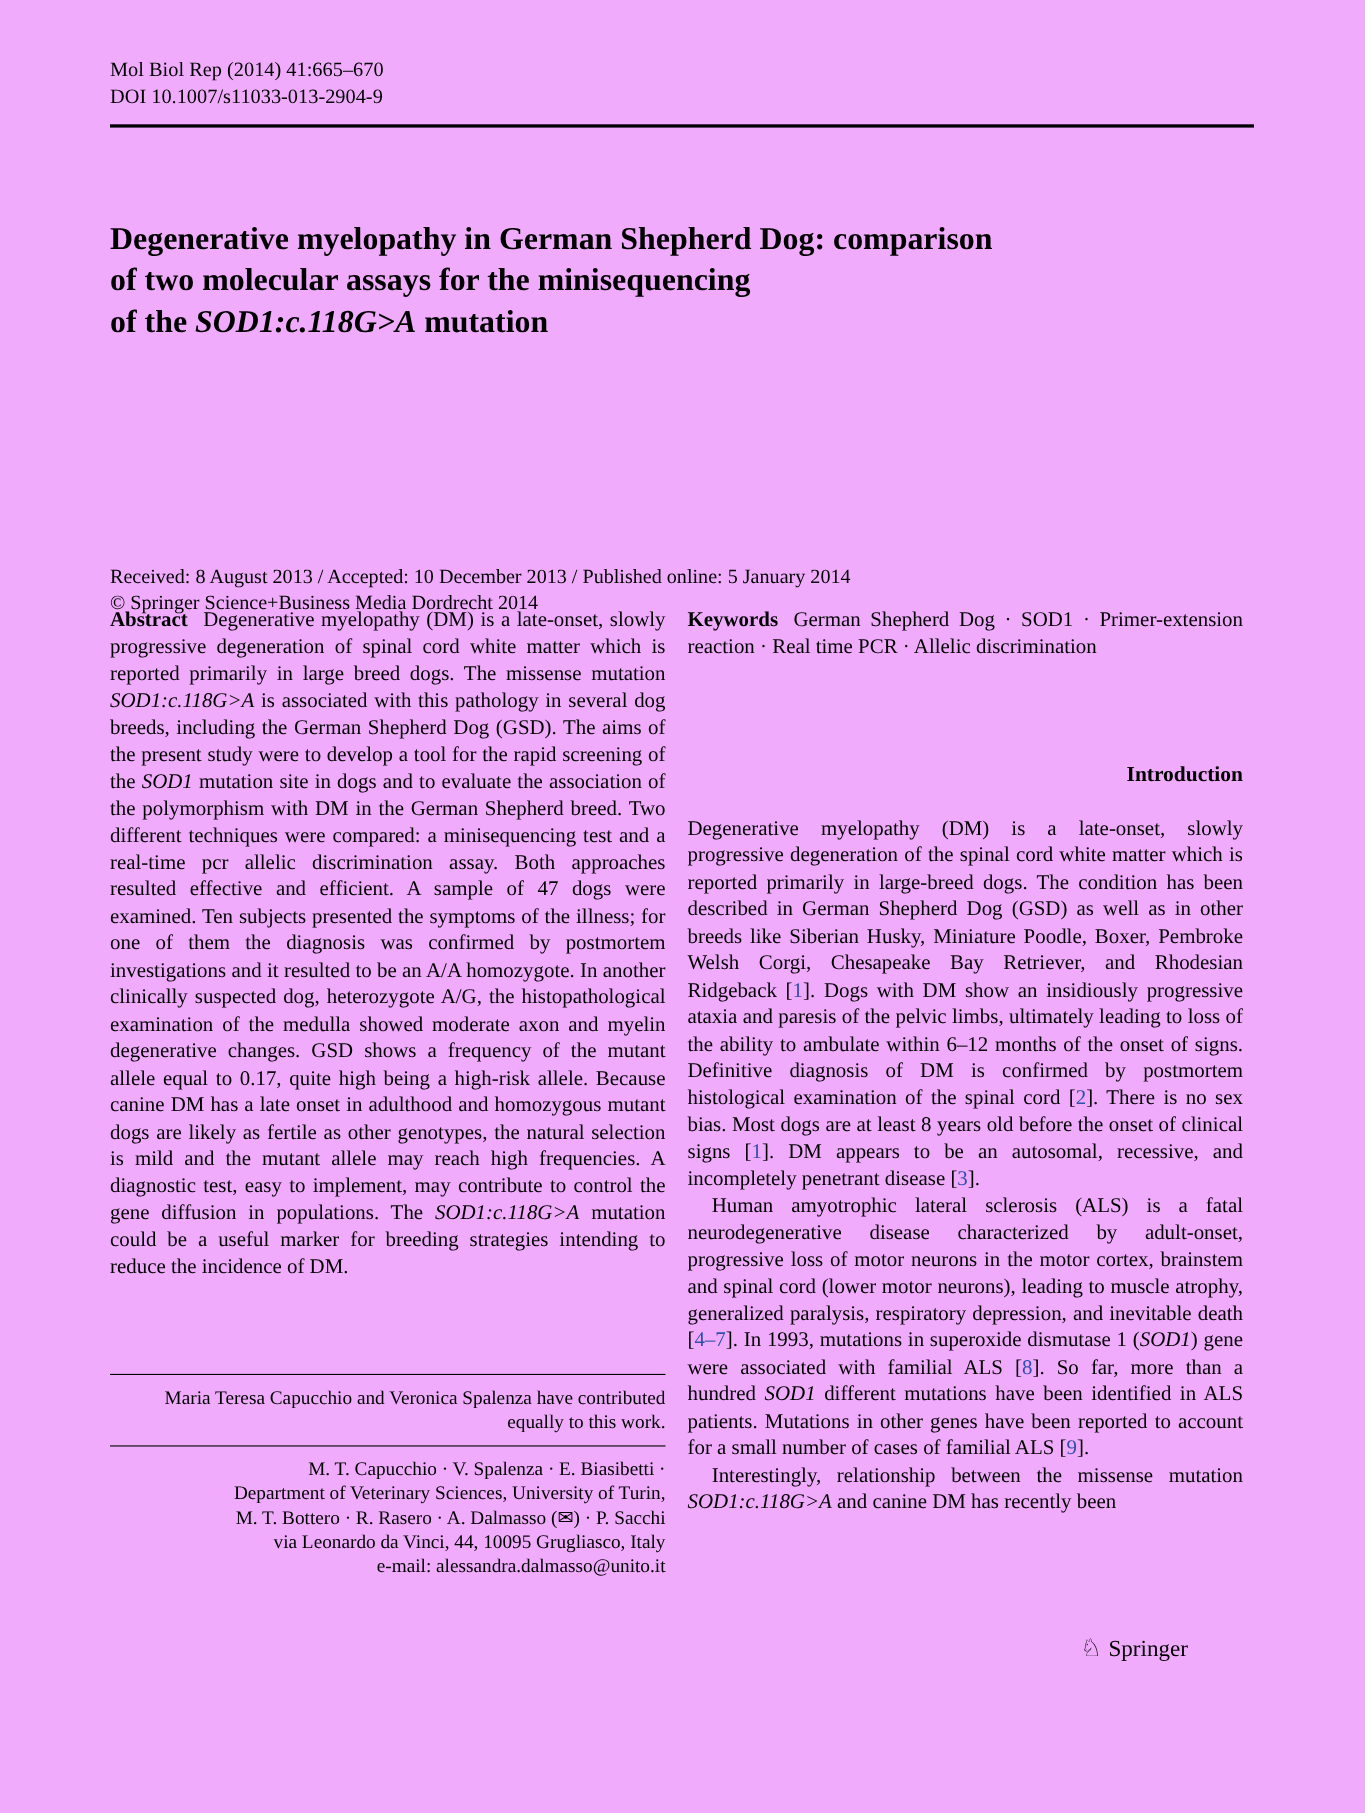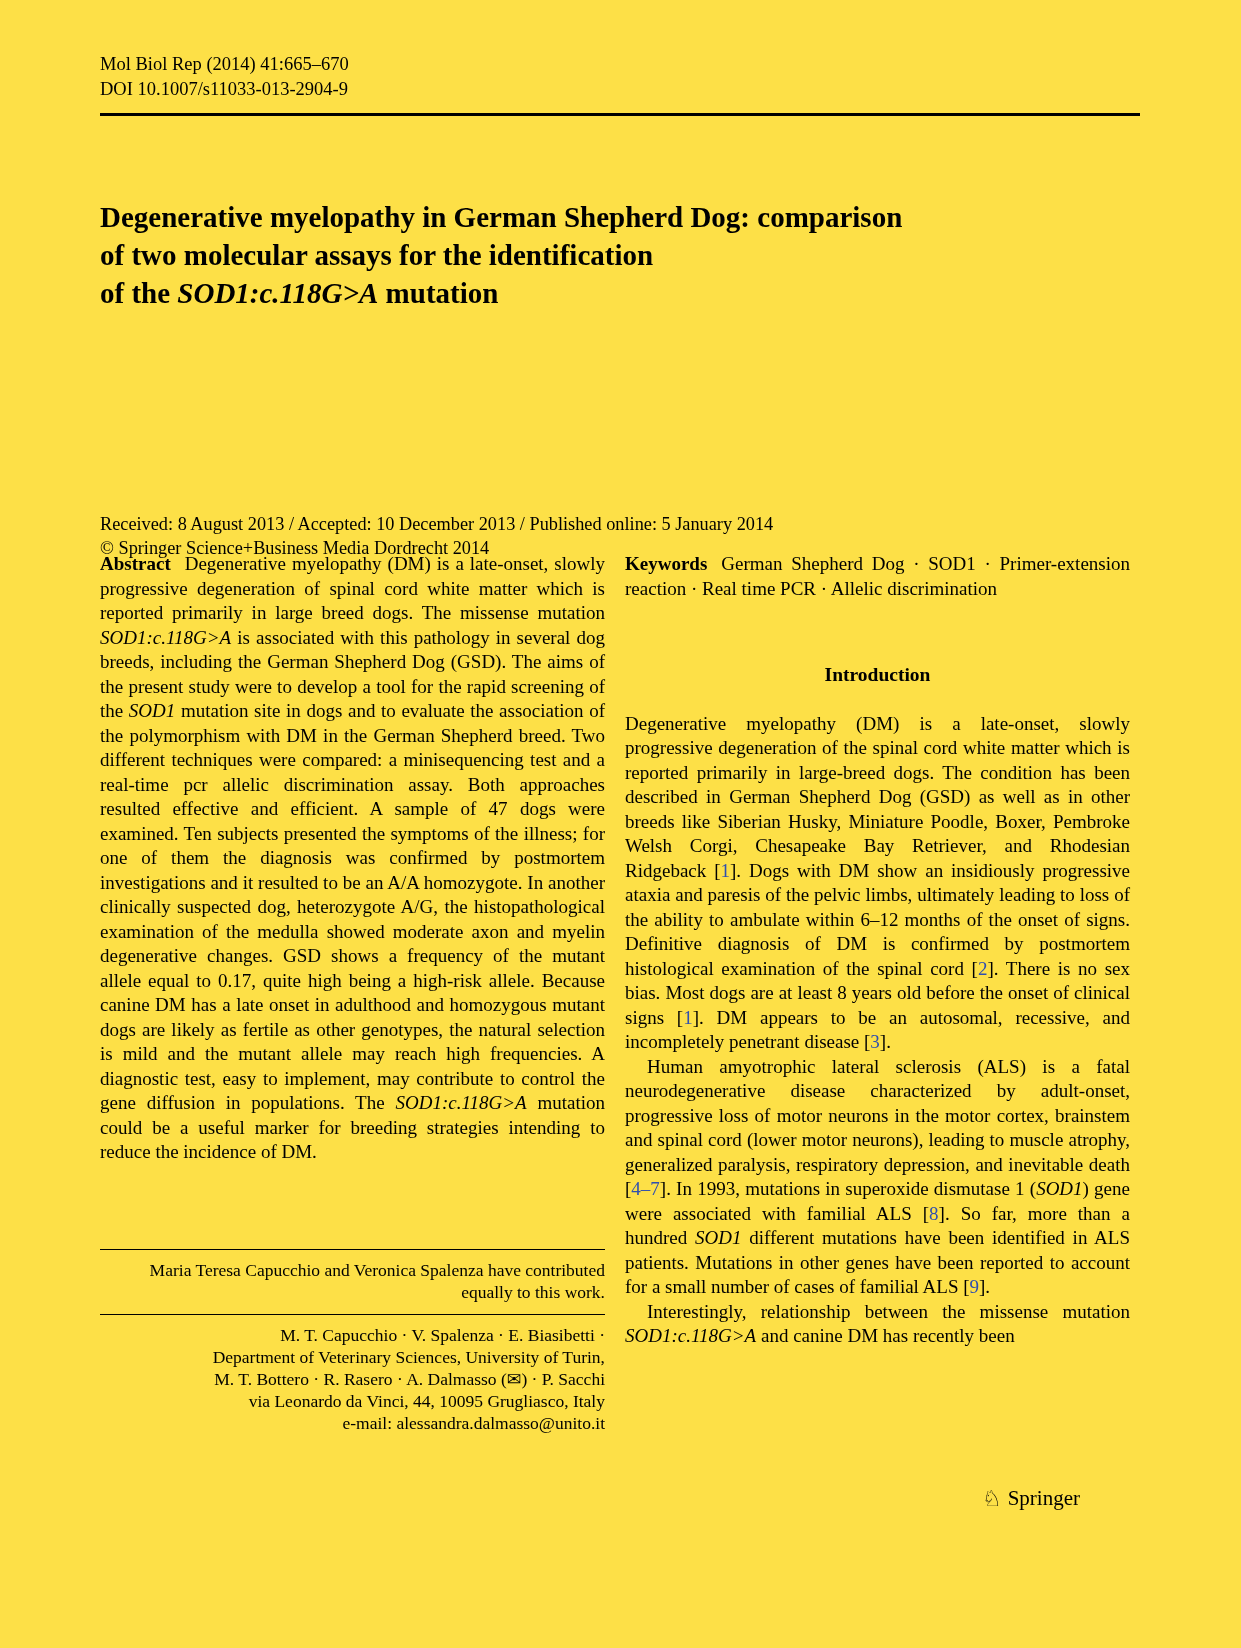--- a/index.html
+++ b/index.html
@@ -1,21 +1,21 @@
 <!DOCTYPE html>
 <html lang="en"><head>
 <meta charset="utf-8">
 <style>
   * { margin: 0; padding: 0; box-sizing: border-box; }
   html, body { background: #ffffff; }
   .page {
     position: relative;
     width: 1241px;
     height: 1648px;
-    background: #fde047;
+    background: #f0abfc;
     font-family: "Liberation Serif", serif;
     color: #000000;
     overflow: hidden;
   }
   .content { position: absolute; left: 100px; top: 0; width: 1040px; height: 100%; }
 
   .journal-header { position: absolute; top: 52px; left: 0; font-size: 18.5px; line-height: 25px; }
 
   .rule-header { position: absolute; top: 113px; left: 0; width: 100%; height: 3px; background: #000; }
 
@@ -41,21 +41,21 @@
     text-align: justify;
     hyphens: auto;
   }
   .col-left { display: flex; flex-direction: column; min-height: 882px; }
 
   .fn-block { margin-top: auto; font-size: 17.5px; line-height: 22px; text-align: right; hyphens: none; }
   .fn-rule { height: 1px; background: #000; margin-bottom: 9px; }
   .fn-text { margin-bottom: 11px; }
   .addr div { white-space: nowrap; }
 
-  .intro-head { font-weight: 700; font-size: 19.5px; margin: 62px 0 24px 0; text-align: center; }
+  .intro-head { font-weight: 700; font-size: 19.5px; margin: 92px 0 24px 0; text-align: right; }
   p.body-para { margin: 0; }
   p.indent { text-indent: 22px; }
 
   .seg-i { font-style: italic; }
   .seg-c { color: #2f4faf; }
   .seg-lbl { font-weight: 700; padding-right: 14px; }
 
   .springer {
     position: absolute; top: 1486px; right: 60px;
     display: flex; align-items: center; gap: 6px;
@@ -70,21 +70,21 @@
 <div class="page">
   <div class="content">
 
     <div class="journal-header">
       <div>Mol Biol Rep (2014) 41:665–670</div>
       <div>DOI 10.1007/s11033-013-2904-9</div>
     </div>
 
     <div class="rule-header"></div>
 
-    <h1 class="title"><span class="seg seg-n">Degenerative myelopathy in German Shepherd Dog: comparison</span><br><span class="seg seg-n">of two molecular assays for the identification</span><br><span class="seg seg-n">of the </span><span class="seg seg-i">SOD1:c.118G&gt;A</span><span class="seg seg-n"> mutation</span></h1>
+    <h1 class="title"><span class="seg seg-n">Degenerative myelopathy in German Shepherd Dog: comparison</span><br><span class="seg seg-n">of two molecular assays for the minisequencing</span><br><span class="seg seg-n">of the </span><span class="seg seg-i">SOD1:c.118G&gt;A</span><span class="seg seg-n"> mutation</span></h1>
 
 
     <div class="received">
       <div>Received: 8 August 2013 / Accepted: 10 December 2013 / Published online: 5 January 2014</div>
       <div>© Springer Science+Business Media Dordrecht 2014</div>
     </div>
 
     <div class="columns">
 
       <div class="col col-left">

